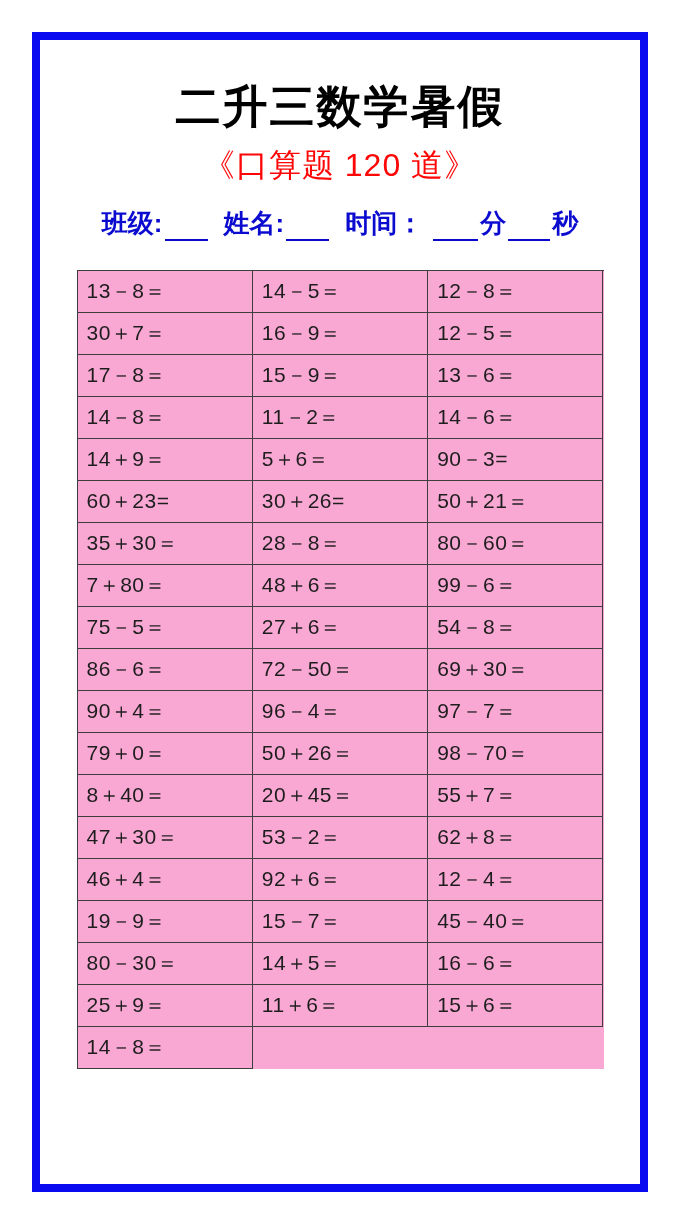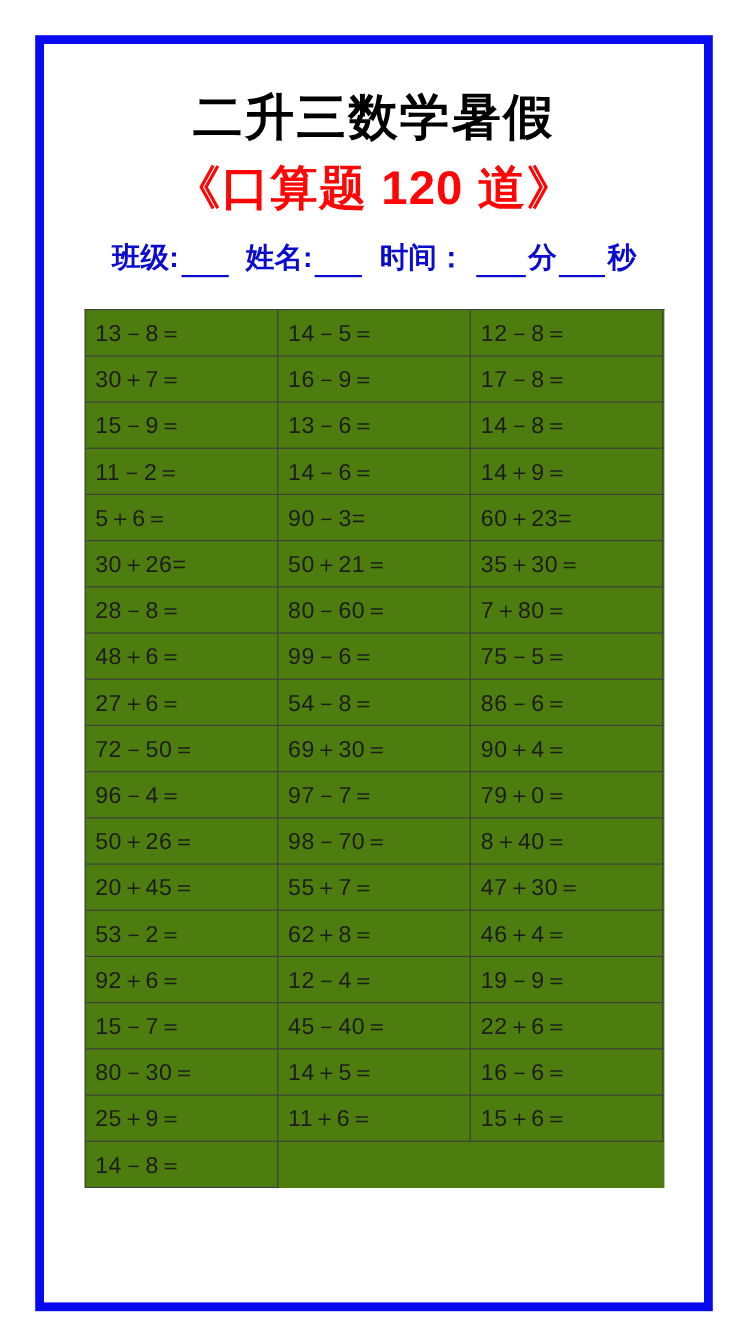--- a/index.html
+++ b/index.html
@@ -30,23 +30,23 @@
     text-align: center;
     font-size: 45px;
     line-height: 1.0;
     font-weight: bold;
     color: #000000;
     letter-spacing: 2px;
   }
   .subtitle {
     margin: 20px 0 0 0;
     text-align: center;
-    font-size: 43px;
+    font-size: 32px;
     line-height: 1.05;
-    font-weight: bold;
+    font-weight: normal;
     color: #fe0606;
     letter-spacing: 1px;
   }
   .info {
     margin: 23px 0 0 0;
     text-align: center;
     font-size: 26px;
     font-weight: bold;
     color: #0b0bd0;
     white-space: nowrap;
@@ -64,21 +64,21 @@
   .blank.w42 { width: 42px; }
   .gap-md { display: inline-block; width: 14px; }
   .sheet {
     margin: 29px auto 0 auto;
     width: 526px;
     display: grid;
     grid-template-columns: repeat(3, 1fr);
     grid-auto-rows: 42px;
     border-top: 1px solid #3d3d3d;
     border-left: 1px solid #3d3d3d;
-    background: #4d7c0f;
+    background: #f9a8d4;
   }
   .cell {
     border-right: 1px solid #3d3d3d;
     border-bottom: 1px solid #3d3d3d;
     display: flex;
     align-items: center;
     padding-left: 9px;
     font-size: 21px;
     color: #1d1d1d;
     letter-spacing: 0.5px;
@@ -99,20 +99,21 @@
     <div class="info">
       <span class="lbl">班级:</span><span class="blank w43"></span><span class="gap-md"></span><span class="lbl">姓名:</span><span class="blank w43"></span><span class="gap-md"></span><span class="lbl">时间：</span><span class="blank w45"></span><span class="lbl">分</span><span class="blank w42"></span><span class="lbl">秒</span>
     </div>
 
     <div class="sheet" id="sheet">
         <div class="cell">13－8＝</div>
         <div class="cell">14－5＝</div>
         <div class="cell">12－8＝</div>
         <div class="cell">30＋7＝</div>
         <div class="cell">16－9＝</div>
+        <div class="cell">12－5＝</div>
         <div class="cell">17－8＝</div>
         <div class="cell">15－9＝</div>
         <div class="cell">13－6＝</div>
         <div class="cell">14－8＝</div>
         <div class="cell">11－2＝</div>
         <div class="cell">14－6＝</div>
         <div class="cell">14＋9＝</div>
         <div class="cell">5＋6＝</div>
         <div class="cell">90－3=</div>
         <div class="cell">60＋23=</div>
@@ -141,21 +142,20 @@
         <div class="cell">55＋7＝</div>
         <div class="cell">47＋30＝</div>
         <div class="cell">53－2＝</div>
         <div class="cell">62＋8＝</div>
         <div class="cell">46＋4＝</div>
         <div class="cell">92＋6＝</div>
         <div class="cell">12－4＝</div>
         <div class="cell">19－9＝</div>
         <div class="cell">15－7＝</div>
         <div class="cell">45－40＝</div>
-        <div class="cell">22＋6＝</div>
         <div class="cell">80－30＝</div>
         <div class="cell">14＋5＝</div>
         <div class="cell">16－6＝</div>
         <div class="cell">25＋9＝</div>
         <div class="cell">11＋6＝</div>
         <div class="cell">15＋6＝</div>
         <div class="cell">14－8＝</div>
       </div>
 
   </div>

